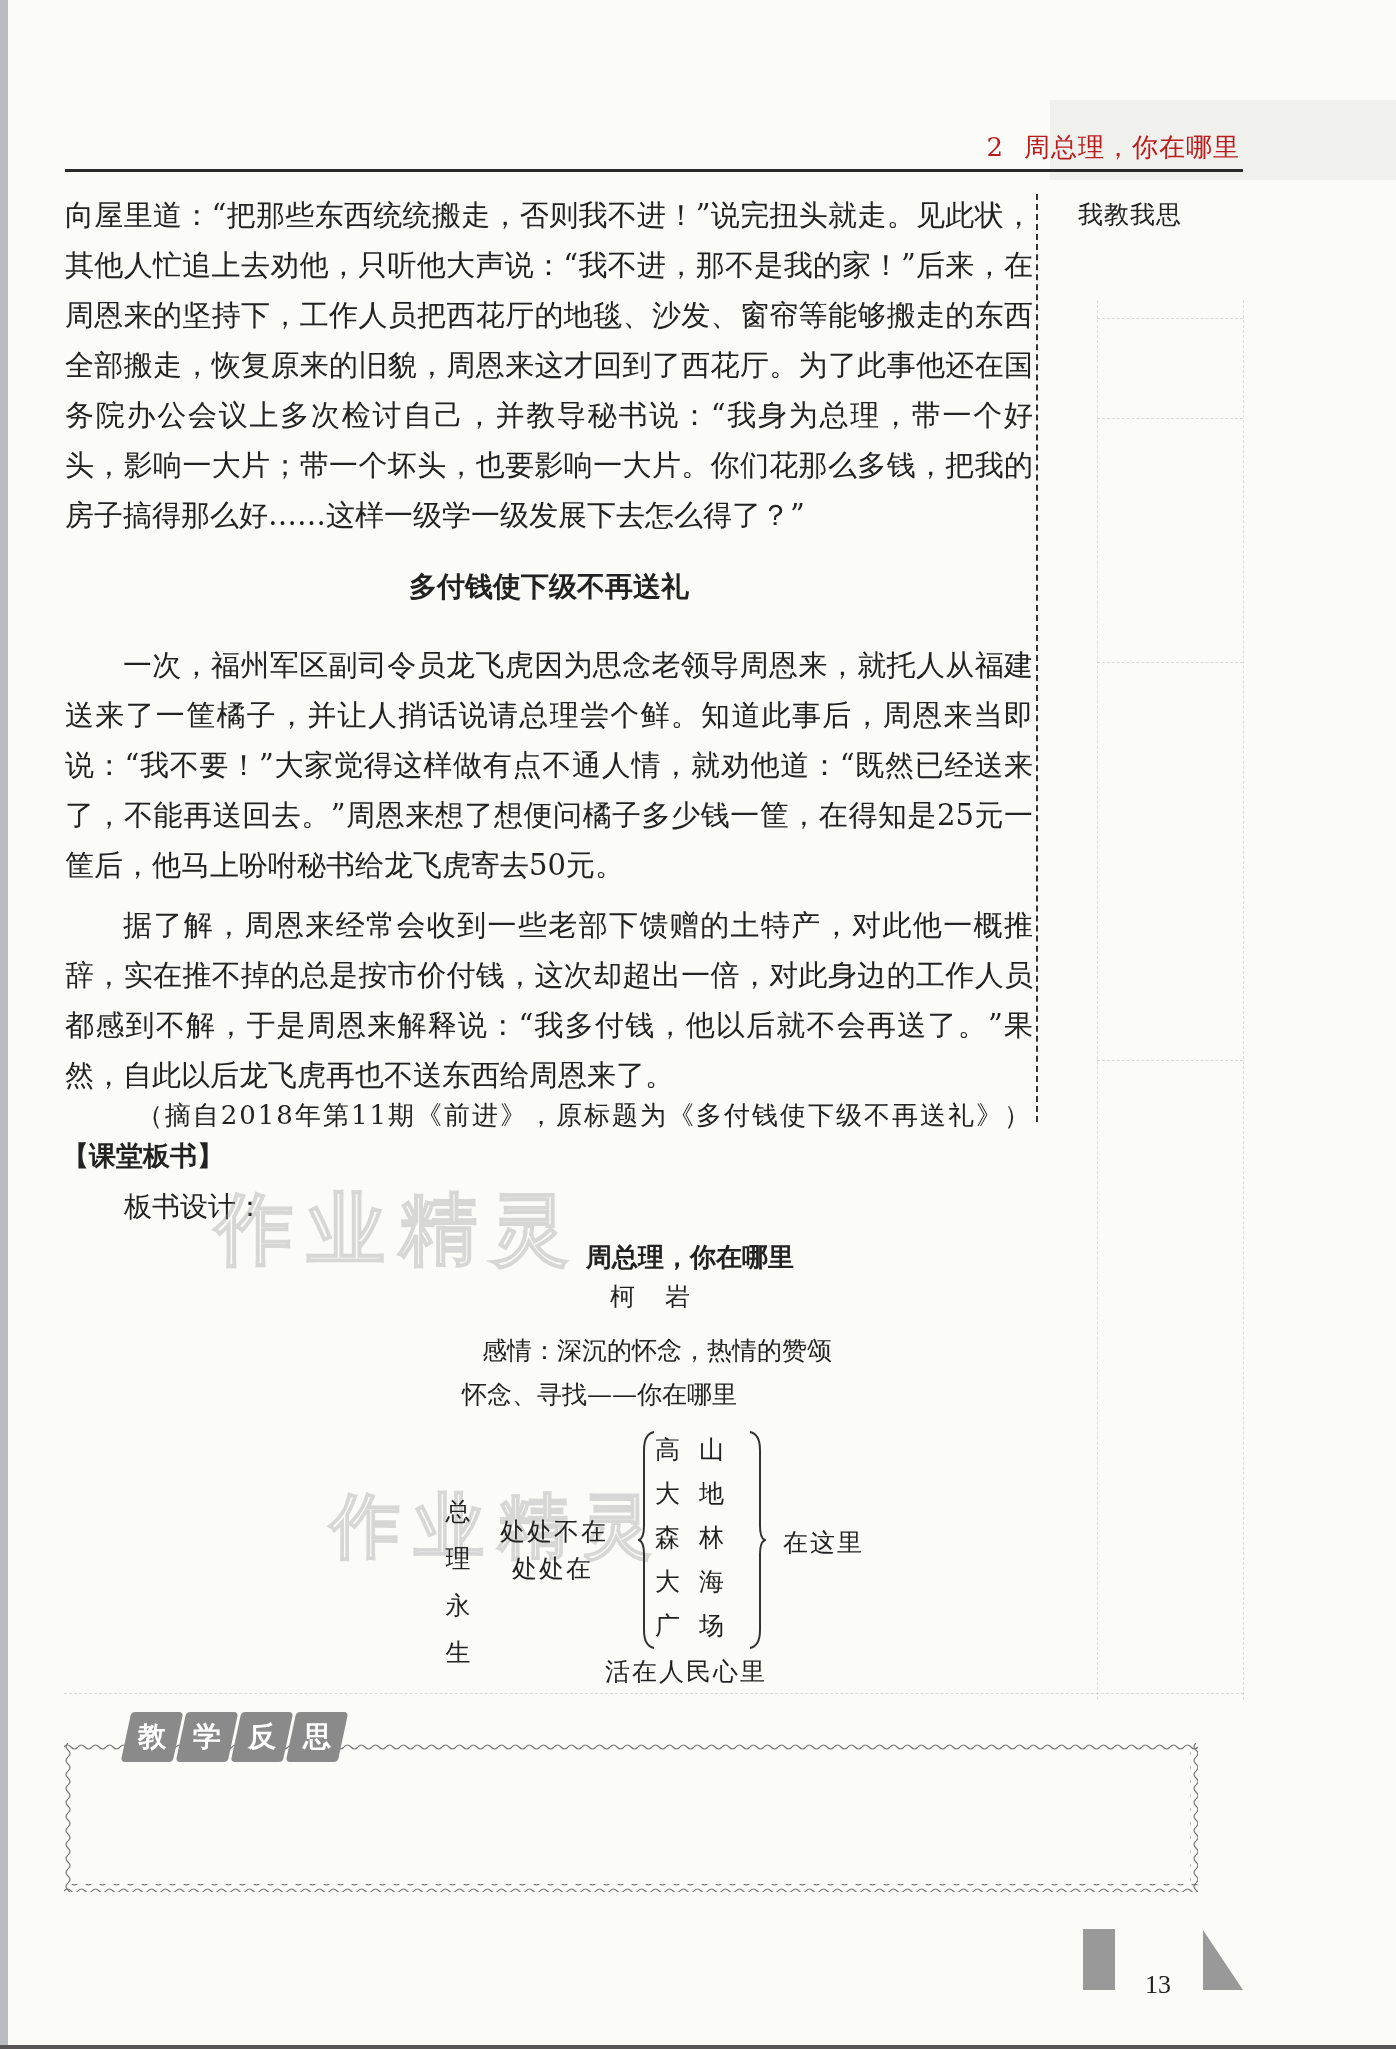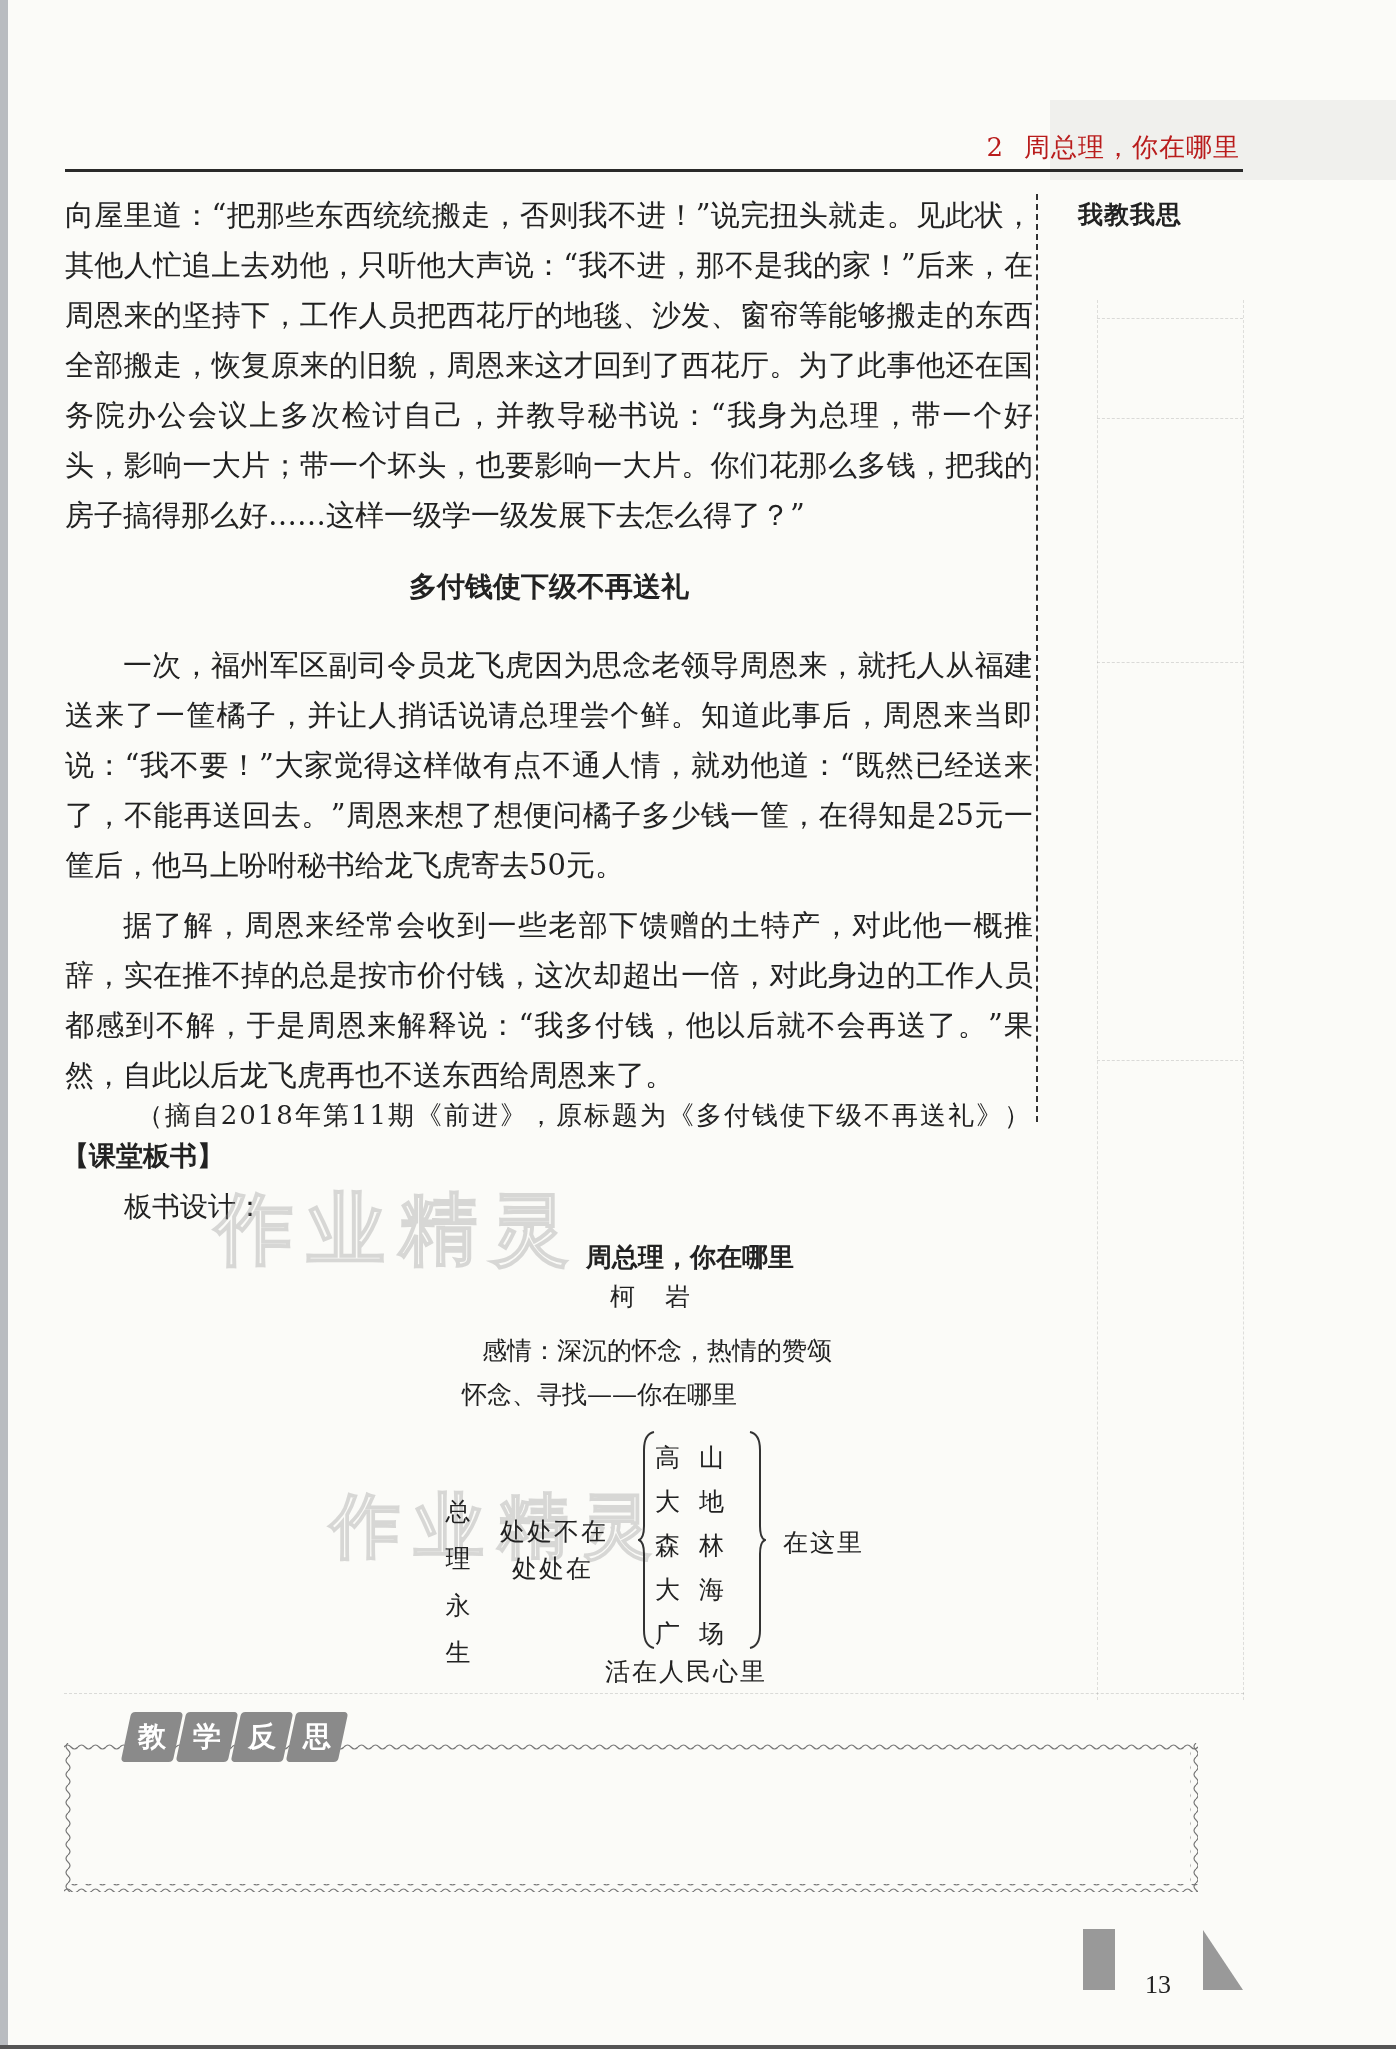--- a/index.html
+++ b/index.html
@@ -11,42 +11,42 @@
   }
   .left-strip { position:absolute; left:0; top:0; width:8px; height:2049px; background:#b9bcc0; }
   .bottom-edge { position:absolute; left:0; bottom:0; width:1396px; height:4px; background:#555; }
   .scan-shade { position:absolute; background:rgba(150,150,150,0.10); }
   .header-title {
     position:absolute; right:156px; top:130px; font-size:26px; letter-spacing:1px; color:#b91c1c;
   }
   .header-num { margin-right:20px; }
   .header-rule { position:absolute; left:65px; top:169px; width:1178px; height:3px; background:#2a2a2a; }
   .vdash { position:absolute; left:1036px; top:194px; height:928px; border-left:2px dashed #333; }
-  .side-label { position:absolute; left:1078px; top:198px; font-family:"DejaVu Sans","Liberation Sans",sans-serif; font-weight:bold; font-size:25px; letter-spacing:1px; }
+  .side-label { position:absolute; left:1078px; top:198px; font-family:"DejaVu Sans","Liberation Sans",sans-serif; font-weight:normal; font-size:25px; letter-spacing:1px; }
   .ghost-grid-h { position:absolute; border-top:1px dashed rgba(120,120,120,0.25); }
   .ghost-grid-v { position:absolute; border-left:1px dashed rgba(120,120,120,0.22); }
 
   .para { position:absolute; left:65px; width:968px; font-size:29px; line-height:50px; text-align:justify; }
   .p1 { top:190px; }
   .sec-title { position:absolute; left:65px; width:968px; top:568px; text-align:center; font-family:Liberation Sans, sans-serif; font-weight:bold; font-size:28px; }
   .p2 { top:640px; text-indent:58px; }
   .p3 { top:900px; text-indent:58px; }
   .cite { position:absolute; right:364px; top:1098px; font-size:26px; letter-spacing:2px; }
   .board-head { position:absolute; left:62px; top:1138px; font-family:"DejaVu Sans","Liberation Sans",sans-serif; font-weight:bold; font-size:27px; }
   .board-sub { position:absolute; left:124px; top:1188px; font-size:28px; }
   .b-title { position:absolute; left:545px; width:290px; top:1240px; text-align:center; font-family:"DejaVu Sans","Liberation Sans",sans-serif; font-weight:bold; font-size:26px; }
   .b-author { position:absolute; left:610px; top:1280px; font-size:25px; letter-spacing:30px; }
   .b-line { position:absolute; left:462px; font-size:25px; }
   .b-l1 { top:1334px;margin-left:20px; }
   .b-l2 { top:1378px; }
   .vert { position:absolute; left:443px; top:1488px; font-size:25px; line-height:47px; width:30px; text-align:center; }
   .ch { position:absolute; left:500px; font-size:25px; letter-spacing:2px; }
   .ch1 { top:1515px; }
   .ch2 { top:1552px;margin-left:12px; }
-  .grid { position:absolute; left:655px; top:1428px; font-size:25px; line-height:44px;margin-top:8px; }
+  .grid { position:absolute; left:655px; top:1428px; font-size:25px; line-height:44px; }
   .grid-row span { display:inline-block; width:44px; }
   .brace { position:absolute; top:1430px; width:18px; height:220px; }
   .here { position:absolute; left:783px; top:1526px; font-size:25px; letter-spacing:2px; }
   .alive { position:absolute; left:605px; top:1655px; font-size:25px; letter-spacing:2px; }
   .watermark { position:absolute; font-family:"DejaVu Sans","Liberation Sans",sans-serif; font-weight:bold; color:transparent; -webkit-text-stroke:1.5px rgba(150,150,150,0.35); letter-spacing:14px; }
   .wm1 { left:215px; top:1178px; font-size:78px; }
   .wm2 { left:330px; top:1480px; font-size:70px; }
 
   .reflect-box { position:absolute; left:64px; top:1743px; width:1134px; height:149px; }
   .reflect-label { position:absolute; left:126px; top:1712px; display:flex; gap:3px; }

